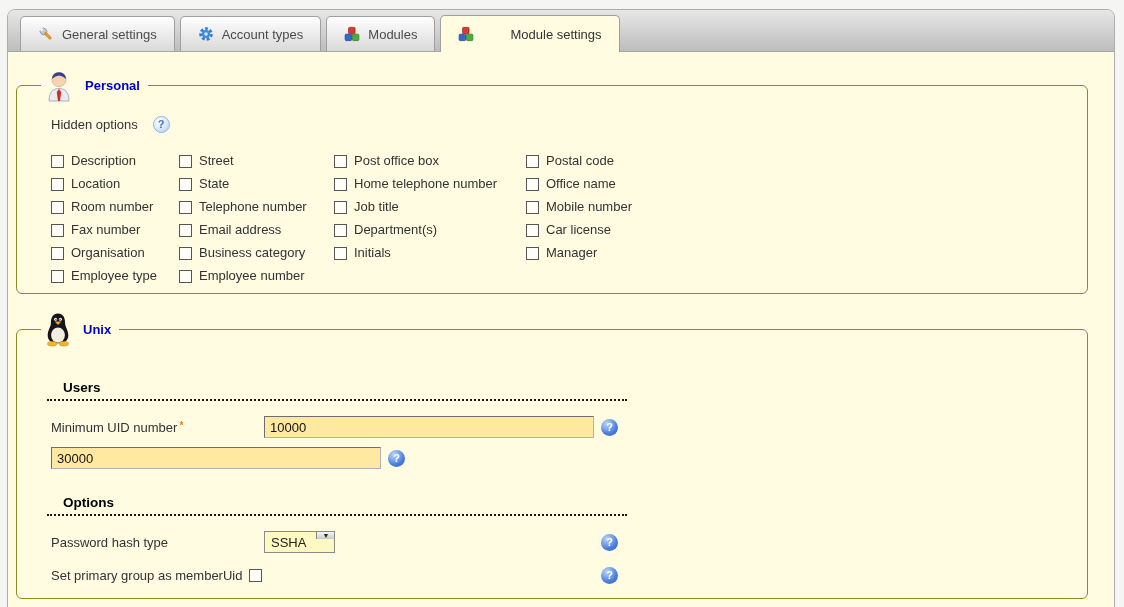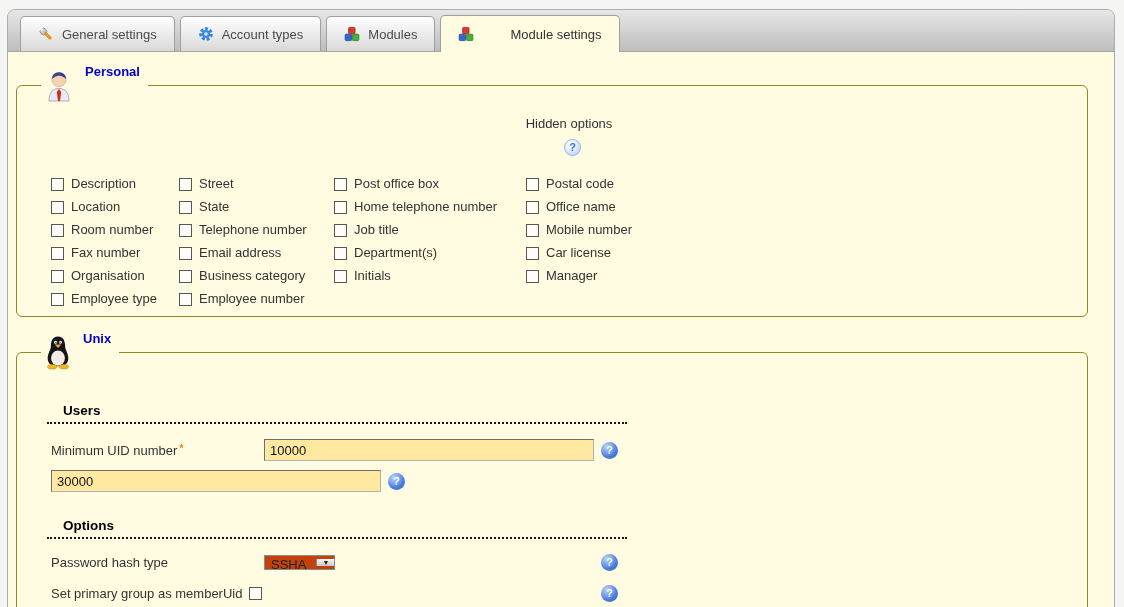--- a/index.html
+++ b/index.html
@@ -41,28 +41,28 @@
   .tab .ticon{display:inline-flex;width:16px;height:16px;}
   
   .content{position:relative;}
   fieldset{
     border:1px solid #8f8a22;border-radius:6px;
     margin:0 26px 0 8px;padding:0 0 10px 0;
   }
   fieldset.personal{margin-top:12px;}
   fieldset.unix{margin-top:14px;padding-bottom:14px;}
   legend{
-    display:flex;align-items:flex-start;gap:10px;
+    display:flex;align-items:center;gap:10px;
     margin-left:24px;padding:0 8px 0 2px;
   }
   .legend-title{color:#0000cc;font-weight:bold;font-size:13px;}
   
   .hidden-options{
     display:flex;align-items:center;gap:8px;
-    margin:10px 0 12px 34px;font-size:13px;color:#333;flex-direction:column;
+    margin:10px 0 12px 34px;font-size:13px;color:#333;
   }
   .cb-grid{display:flex;margin-left:34px;}
   .cb-col{display:flex;flex-direction:column;}
   .cb-col:nth-child(1){width:128px;}
   .cb-col:nth-child(2){width:155px;}
   .cb-col:nth-child(3){width:192px;}
   .cb-cell{display:flex;align-items:flex-end;gap:7px;height:23px;font-size:13px;color:#333;}
   .checkbox{
     width:11px;height:11px;flex:none;
     background:#fffef8;border:1px solid #565656;
@@ -93,22 +93,22 @@
     border-radius:50%;
     background:radial-gradient(circle at 35% 28%, #bcd6fa 0%, #4a7edd 60%, #2b59b8 100%);
     color:#fff;font-size:11px;font-weight:bold;
     text-align:center;line-height:17px;cursor:pointer;
   }
   .help.light{
     background:radial-gradient(circle at 35% 28%, #ffffff 0%, #d9e8fb 55%, #a9c8f2 100%);
     color:#3a72d4;border:1px solid #8fb4e8;box-sizing:border-box;line-height:15px;
   }
   .select{
-    display:inline-flex;align-items:center;height:15px;box-sizing:border-box;
-    border:1px solid #8b8b8b;background:#c2410c;cursor:pointer;
+    display:inline-flex;align-items:flex-start;height:22px;box-sizing:border-box;
+    border:1px solid #8b8b8b;background:#fef9c3;cursor:pointer;
   }
   .sel-text{padding:3px 10px 0 6px;font-size:13px;color:#222;}
   .sel-btn{
     width:17px;display:flex;align-items:center;justify-content:center;
     background:linear-gradient(#f6f6f6,#c9c9c9);
     border-left:1px solid #8b8b8b;font-size:7px;color:#222;
   }
   .row-left{width:543px;flex:none;display:flex;align-items:center;font-size:13px;color:#333;}
   .row-left .checkbox{margin-left:7px;}
 </style>

